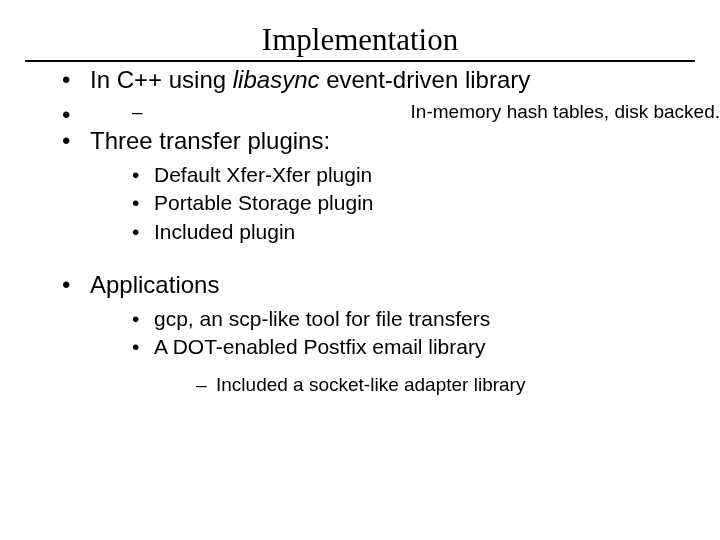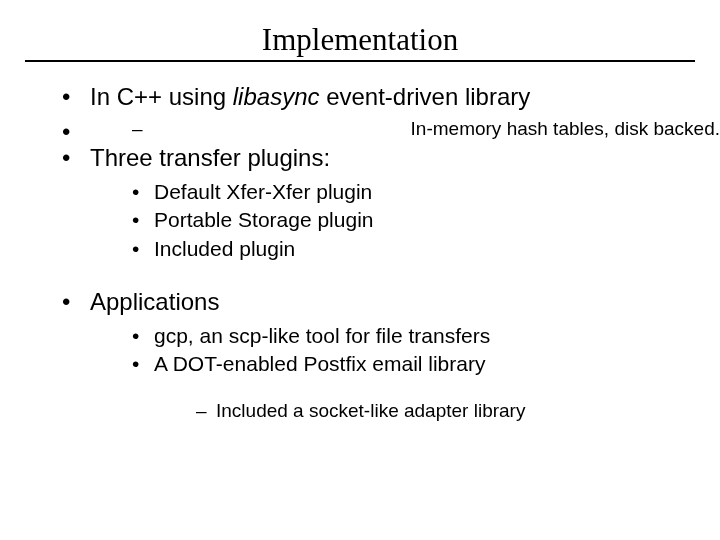--- a/index.html
+++ b/index.html
@@ -29,21 +29,21 @@
     font-weight: 400;
     text-align: center;
     padding-bottom: 2px;
   }
   .title-rule {
     border: 0;
     border-top: 2px solid #000;
     margin: 0 25px 0 25px;
   }
   .content {
-    padding: 20px 0 0 0;
+    padding: 3px 0 0 0;
   }
   ul { list-style: none; }
   .lvl1 {
     padding-left: 62px;
   }
   .lvl1 > li {
     position: relative;
     font-size: 24px;
     line-height: 1.28;
     padding-left: 28px;
@@ -85,21 +85,21 @@
   }
   .lvl2-dot > li::before {
     content: "•";
     position: absolute;
     left: 0;
     top: 0;
     font-size: 21px;
   }
   .lvl3-dash {
     padding-left: 42px;
-    margin-top: 20px;
+    margin-top: 11px;
   }
   .lvl3-dash > li {
     position: relative;
     font-size: 19px;
     line-height: 1.3;
     padding-left: 20px;
   }
   .lvl3-dash > li::before {
     content: "–";
     position: absolute;

